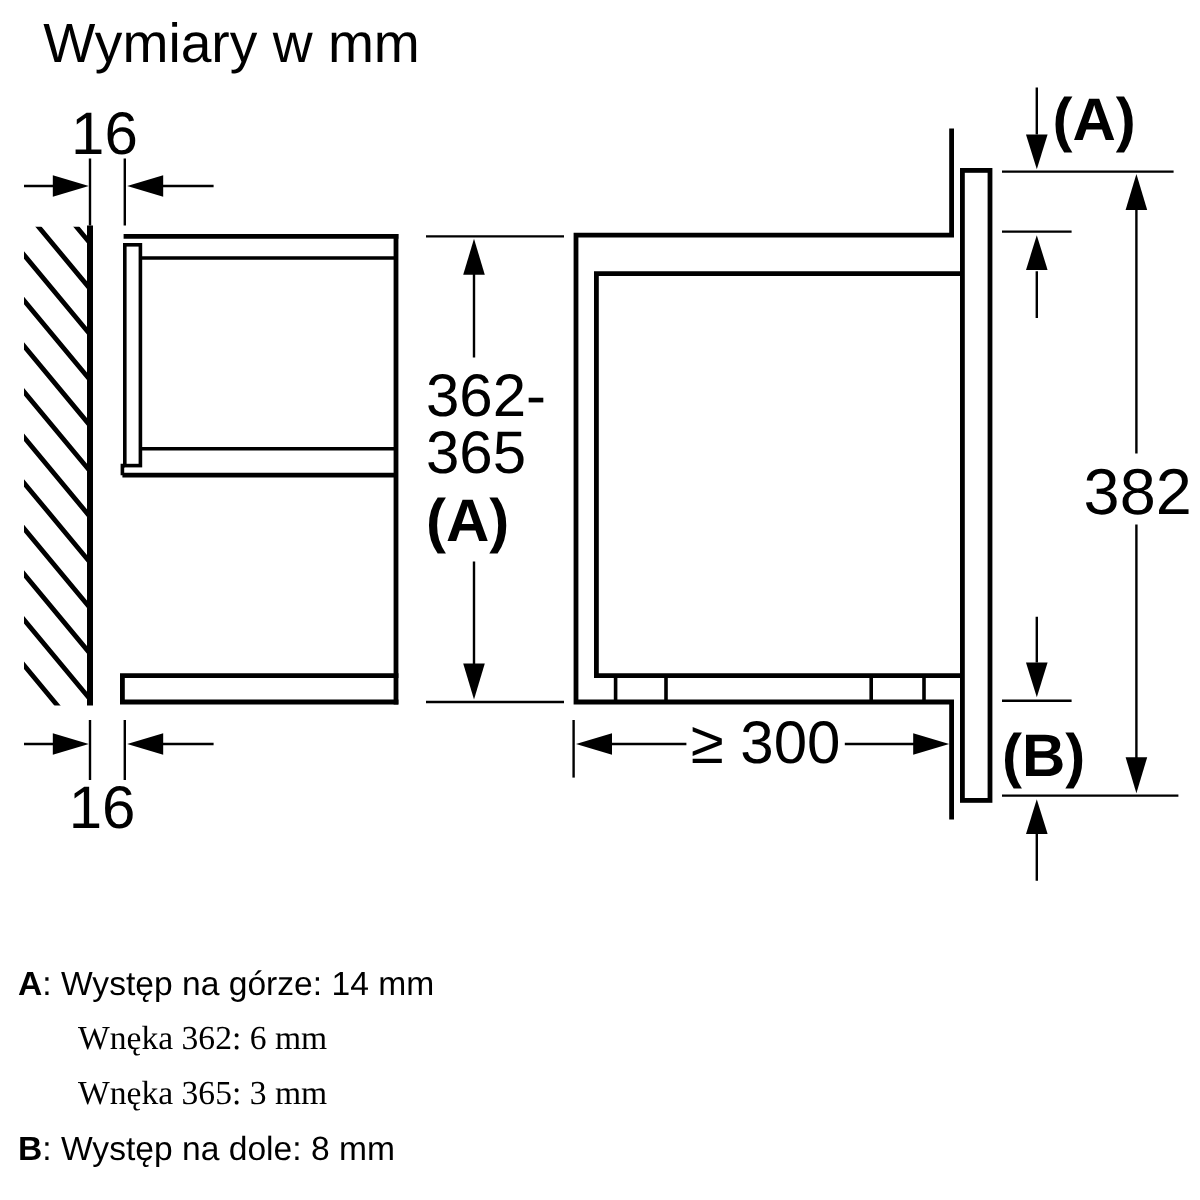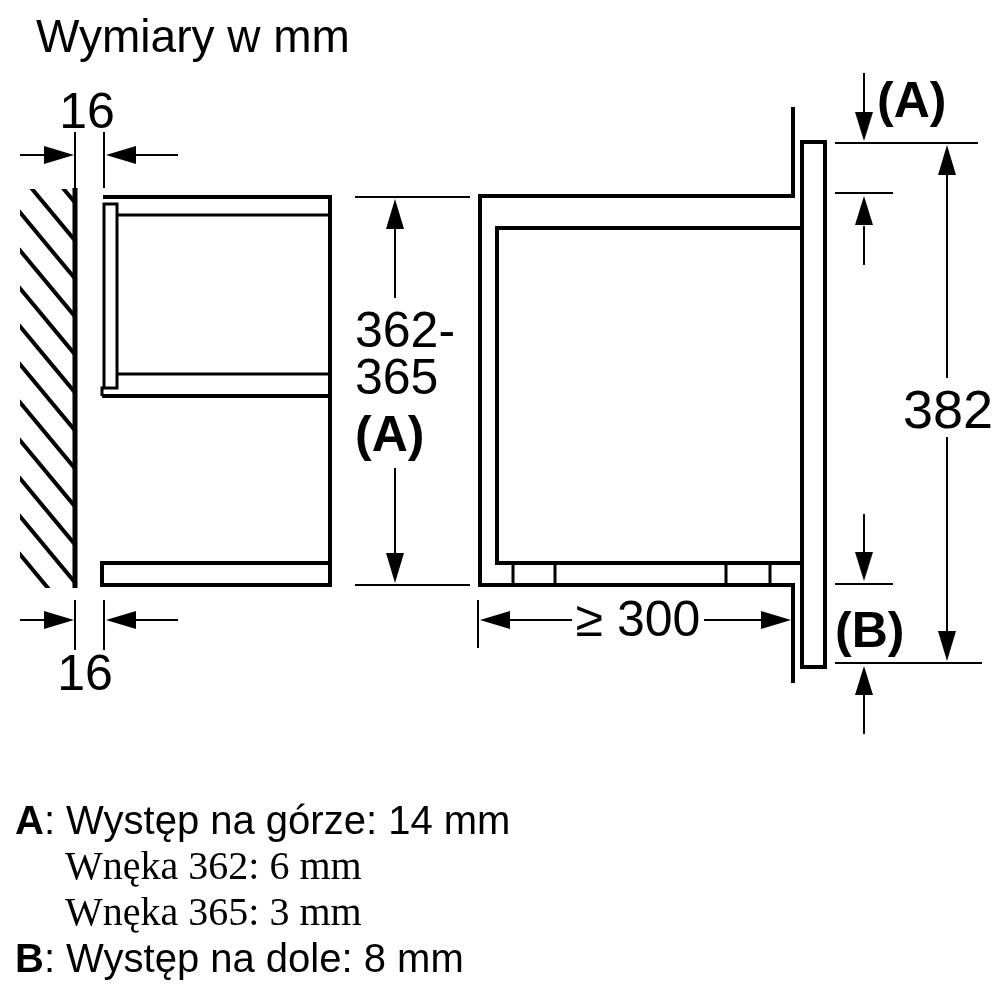--- a/index.html
+++ b/index.html
@@ -45,21 +45,21 @@
     fill: #000000;
   }
   .dim-num { font-size: 50px; }
   .dim-num-lg { font-size: 54px; }
   .dim-ref { font-size: 50px; font-weight: bold; }
   
   .notes {
     position: absolute;
     left: 15px;
     top: 797px;
-    font-size: 40px;
+    font-size: 28px;
     line-height: 46px;
     color: #000000;
   }
   .note-line { white-space: nowrap; }
   .note-line.indent { padding-left: 50px; font-family: Liberation Serif, serif; }
   .note-label { font-weight: bold; }
 </style>
 </head>
 <body>
 

